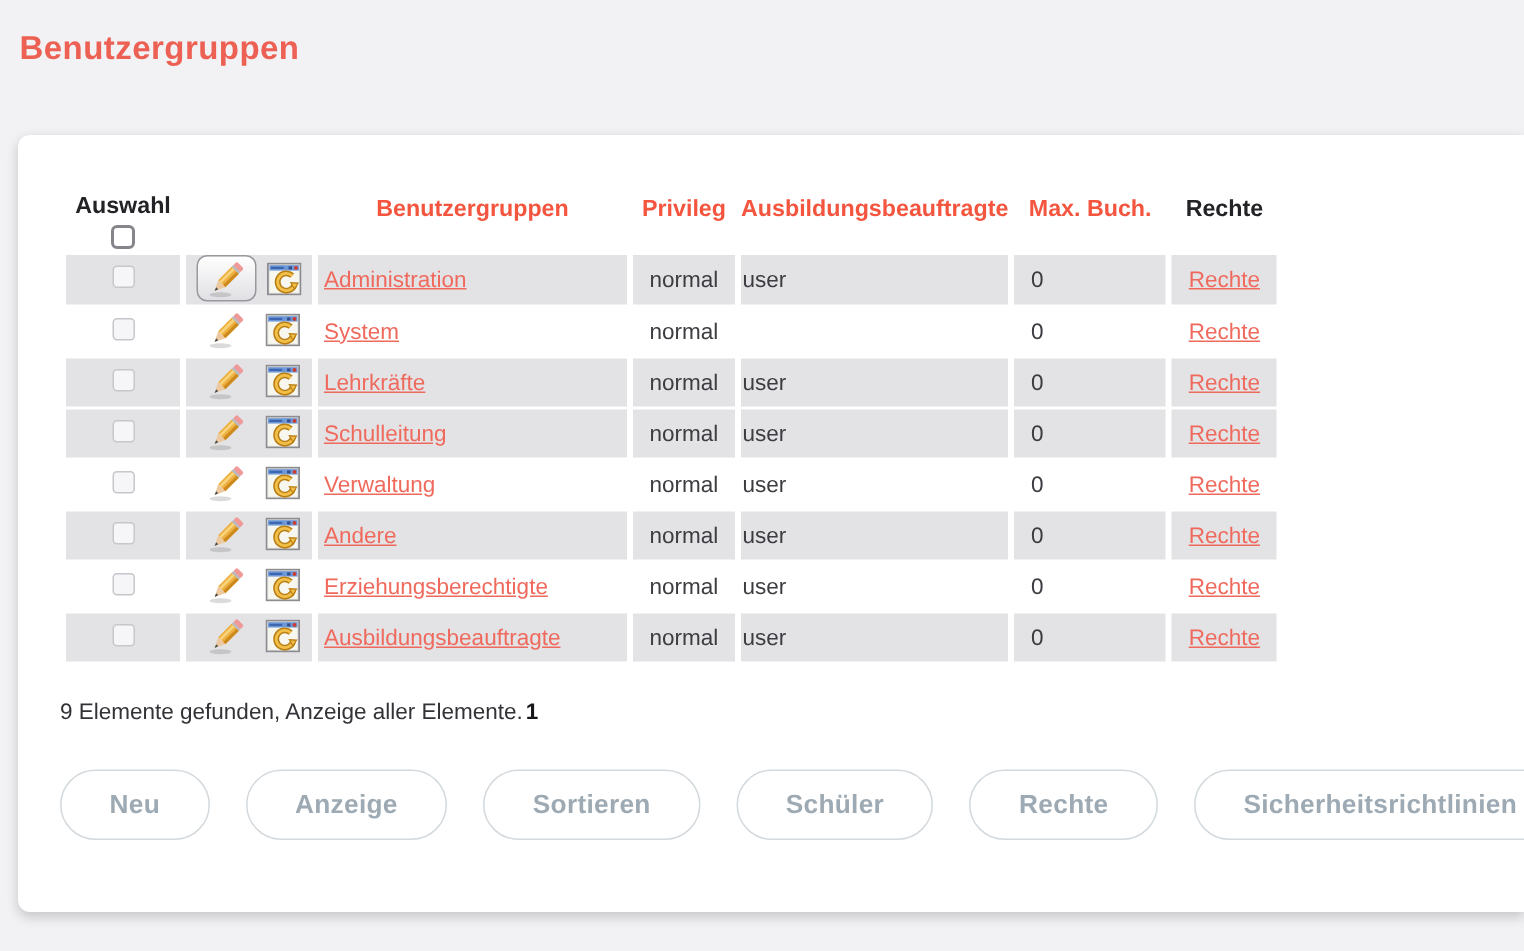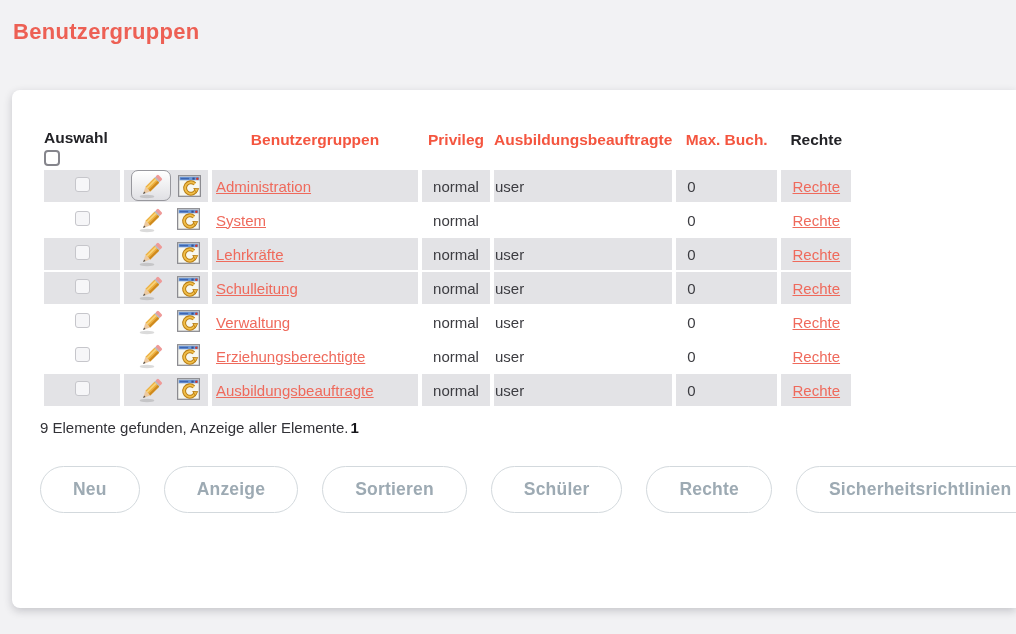--- a/index.html
+++ b/index.html
@@ -18,21 +18,21 @@
     box-shadow:0 3px 8px rgba(40,40,55,.22);
     padding:20px 0 0 28px;box-sizing:border-box;
   }
   table.grid{border-collapse:separate;border-spacing:4px 2px}
   .grid th,.grid td{padding:0}
   .grid thead th{
     height:54px;vertical-align:middle;text-align:center;
     font-size:15.5px;font-weight:bold;color:#f4553f;white-space:nowrap;
   }
   .grid thead th.dark{color:#232327}
-  .th-sel-inner{display:flex;flex-direction:column;align-items:flex-start;justify-content:flex-end;height:54px;gap:3px;padding-bottom:2px}
+  .th-sel-inner{display:flex;flex-direction:column;align-items:center;justify-content:flex-end;height:54px;gap:3px;padding-bottom:2px}
   .c-sel{width:76px}.c-icons{width:84px}.c-name{width:206px}
   .c-priv{width:68px}.c-pol{width:164px}.c-max{width:90px}.c-rechte{width:70px}
   .grid tbody td{height:32px;vertical-align:middle;font-size:15px;color:#3c3c41}
   .grid tbody tr.gray td{background:#e3e3e6}
   td.c-sel,td.c-rechte,td.c-priv{text-align:center}
   td.c-icons{text-align:center}
   td.c-pol{padding-left:1px}
   td.c-max{padding-left:11px}
   a.coral{color:#ef6a5c;text-decoration:underline;cursor:pointer}
   td.c-name a{margin-left:4px}
@@ -44,21 +44,21 @@
   .icons-wrap{display:inline-flex;align-items:center;justify-content:center;gap:7px}
   .pencil-slot{display:inline-flex;align-items:center;justify-content:center;width:38px;height:29px}
   .pencil-slot.framed{
     border:1px solid #98989e;border-radius:7px;
     background:linear-gradient(#ffffff,#e0e0e4);
     box-shadow:inset 0 1px 0 #fff;
   }
   .ic-pencil{width:27px;height:27px;display:block}
   .ic-win{width:23px;height:22px;display:block}
   .svg-defs{position:absolute;width:0;height:0;overflow:hidden}
-  .summary{margin-top:11px;font-size:15px;color:#323237}
+  .summary{margin-top:23px;font-size:15px;color:#323237}
   .summary .page-num{font-weight:bold;color:#17171b;margin-left:2px}
   .actions{display:flex;gap:24px;margin-top:30px}
   .actions button{
     height:47px;padding:0 32px;border-radius:24px;
     background:#fff;border:1px solid #d3d9dd;
     font-family:inherit;font-size:17.5px;font-weight:bold;letter-spacing:.2px;
     color:#9daab3;cursor:pointer;white-space:nowrap;
   }
 </style>
 </head>
@@ -208,20 +208,40 @@
                   <use href="#winredo"></use>
                 </svg>
               </span>
         </span></td>
         <td class="c-name"><a class="coral">Verwaltung</a></td>
         <td class="c-priv">normal</td>
         <td class="c-pol">user</td>
         <td class="c-max">0</td>
         <td class="c-rechte"><a class="coral">Rechte</a></td>
       </tr>
+      <tr class="gray">
+        <td class="c-sel"><input type="checkbox" class="cb" style=""></td>
+        <td class="c-icons"><span class="icons-wrap">
+          <span class="pencil-slot">
+                <svg class="ic-pencil" viewBox="0 0 24 24">
+                  <use href="#pencil"></use>
+                </svg>
+              </span>
+          <span>
+                <svg class="ic-win" viewBox="0 0 20 19">
+                  <use href="#winredo"></use>
+                </svg>
+              </span>
+        </span></td>
+        <td class="c-name"><a class="coral">Andere</a></td>
+        <td class="c-priv">normal</td>
+        <td class="c-pol">user</td>
+        <td class="c-max">0</td>
+        <td class="c-rechte"><a class="coral">Rechte</a></td>
+      </tr>
       <tr>
         <td class="c-sel"><input type="checkbox" class="cb" style=""></td>
         <td class="c-icons"><span class="icons-wrap">
           <span class="pencil-slot">
                 <svg class="ic-pencil" viewBox="0 0 24 24">
                   <use href="#pencil"></use>
                 </svg>
               </span>
           <span>
                 <svg class="ic-win" viewBox="0 0 20 19">

